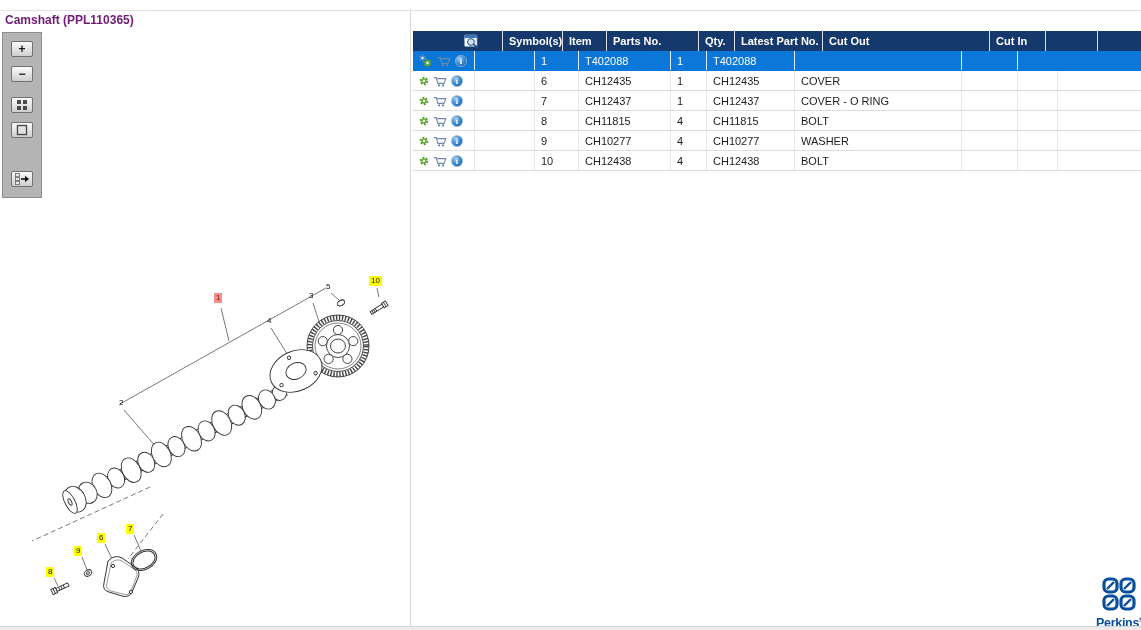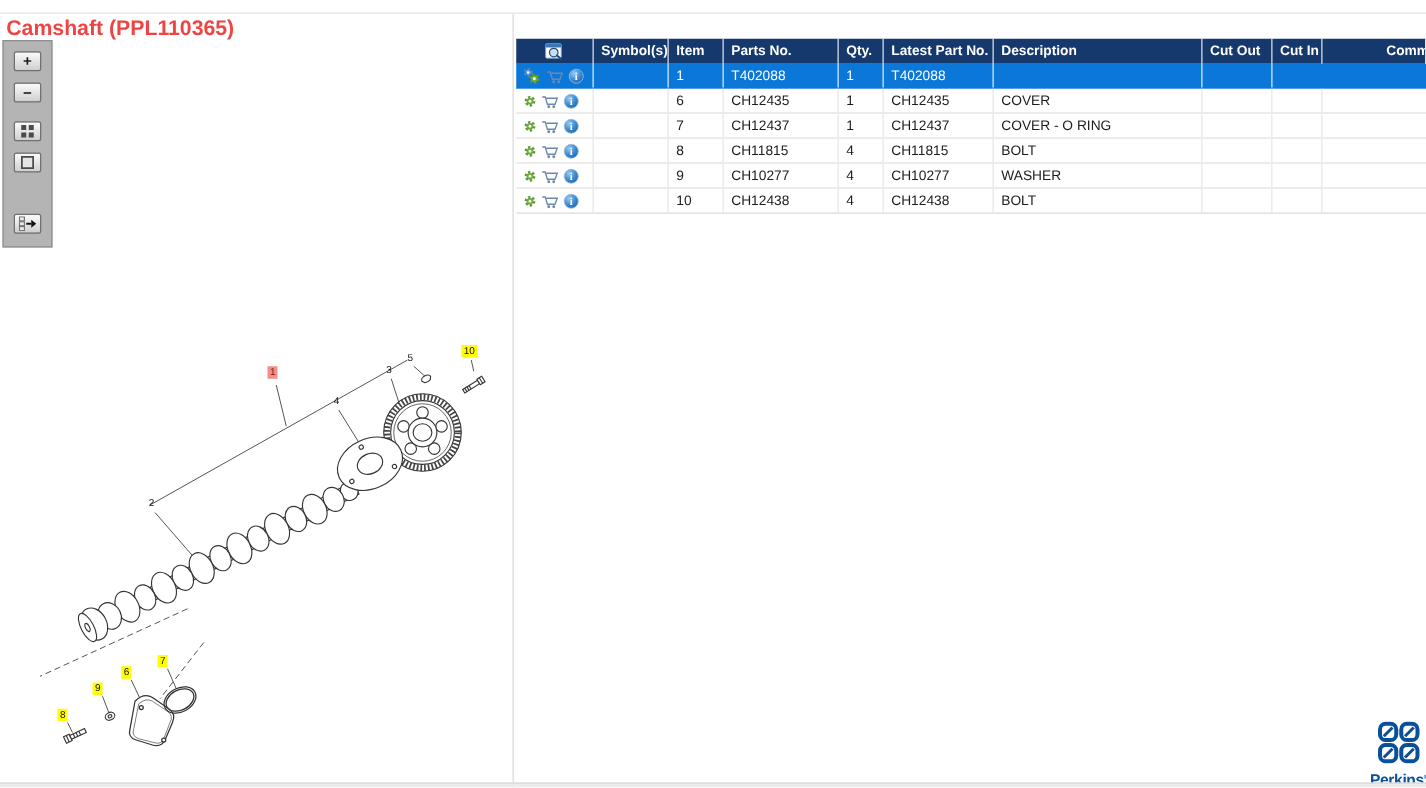--- a/index.html
+++ b/index.html
@@ -1,20 +1,20 @@
 <!DOCTYPE html>
 <html><head>
 <meta charset="utf-8">
 <style>
   * { margin:0; padding:0; box-sizing:border-box; }
   html,body { width:1141px; height:630px; background:#fff; overflow:hidden;
               font-family:"Liberation Sans", sans-serif; position:relative; }
 
   .top-line { position:absolute; left:0; top:10px; width:1141px; height:1px; background:#e3e3e3; }
-  .page-title { position:absolute; left:5px; top:13px; font-size:17px; font-weight:bold; color:#ef4444; }
+  .page-title { position:absolute; left:5px; top:13px; font-size:12px; font-weight:bold; color:#701a75; }
 
   
   .toolbar { position:absolute; left:2px; top:32px; width:40px; height:166px;
              background:#b4b4b4; border:1px solid #8d8d8d;
              display:flex; flex-direction:column; align-items:center; padding-top:8px; }
   .tb-btn { width:22px; height:16px; margin-bottom:9px; flex:0 0 auto;
             background:linear-gradient(180deg,#fbfbfb,#cfcfcf);
             border:1px solid #707070; border-radius:2px;
             display:flex; align-items:center; justify-content:center;
             font-size:12px; font-weight:bold; color:#1a1a1a; line-height:1; }
@@ -30,21 +30,21 @@
 
   .vline { position:absolute; left:410px; top:11px; width:1px; height:619px; background:#d9d9d9; }
 
   
   .partstable { position:absolute; left:413px; top:31px; width:728px; font-size:11px; color:#1c1c1c; }
   .trow { display:grid; grid-template-columns:62px 60px 44px 92px 36px 88px 167px 56px 40px 83px;
           height:20px; border-bottom:1px solid #dcdcdc; background:#fff; }
   .tcell { height:100%; display:flex; align-items:center; padding-left:6px;
            border-right:1px solid #e4e7eb; overflow:hidden; white-space:nowrap; }
   .tcell:last-child { border-right:none;margin-left:45px; }
-  .thead { background:#15396d; color:#fff; font-weight:bold; border-bottom:none; }
+  .thead { background:#15396d; color:#fff; font-weight:bold; border-bottom:none;padding-left:28px; }
   .thead .tcell { border-right:1px solid rgba(255,255,255,.85); }
   .trow.selected { background:#0b77d8; color:#fff; border-bottom-color:#0b77d8; }
   .trow.selected .tcell { border-right-color:rgba(255,255,255,.85); }
   .icon-cell { padding-left:5px; gap:3px; }
   .thead .icon-cell { justify-content:center; padding-left:0; }
 
   
   .perkins { position:absolute; left:1096px; top:577px; width:46px; text-align:center; }
   .perkins-name { color:#0a4f9c; font-weight:bold; font-size:12.5px; letter-spacing:-0.3px; margin-top:1px; }
   .perkins-name .reg { font-size:5px; vertical-align:super; }
@@ -247,21 +247,20 @@
     <div class="tcell icon-cell">
       <svg width="15" height="15" viewBox="0 0 15 15">
           <use href="#magG"></use>
         </svg>
     </div>
     <div class="tcell">Symbol(s)</div>
     <div class="tcell">Item</div>
     <div class="tcell">Parts No.</div>
     <div class="tcell">Qty.</div>
     <div class="tcell">Latest Part No.</div>
-    <div class="tcell">Description</div>
     <div class="tcell">Cut Out</div>
     <div class="tcell">Cut In</div>
     <div class="tcell">Comment</div>
   </div>
 
   <div class="trow selected">
     <div class="tcell icon-cell">
       <svg width="16" height="14" viewBox="0 0 16 14">
           <use href="#gearB" x="4.5" y="4"></use>
           <use href="#gearG" x="9.5" y="9"></use>

